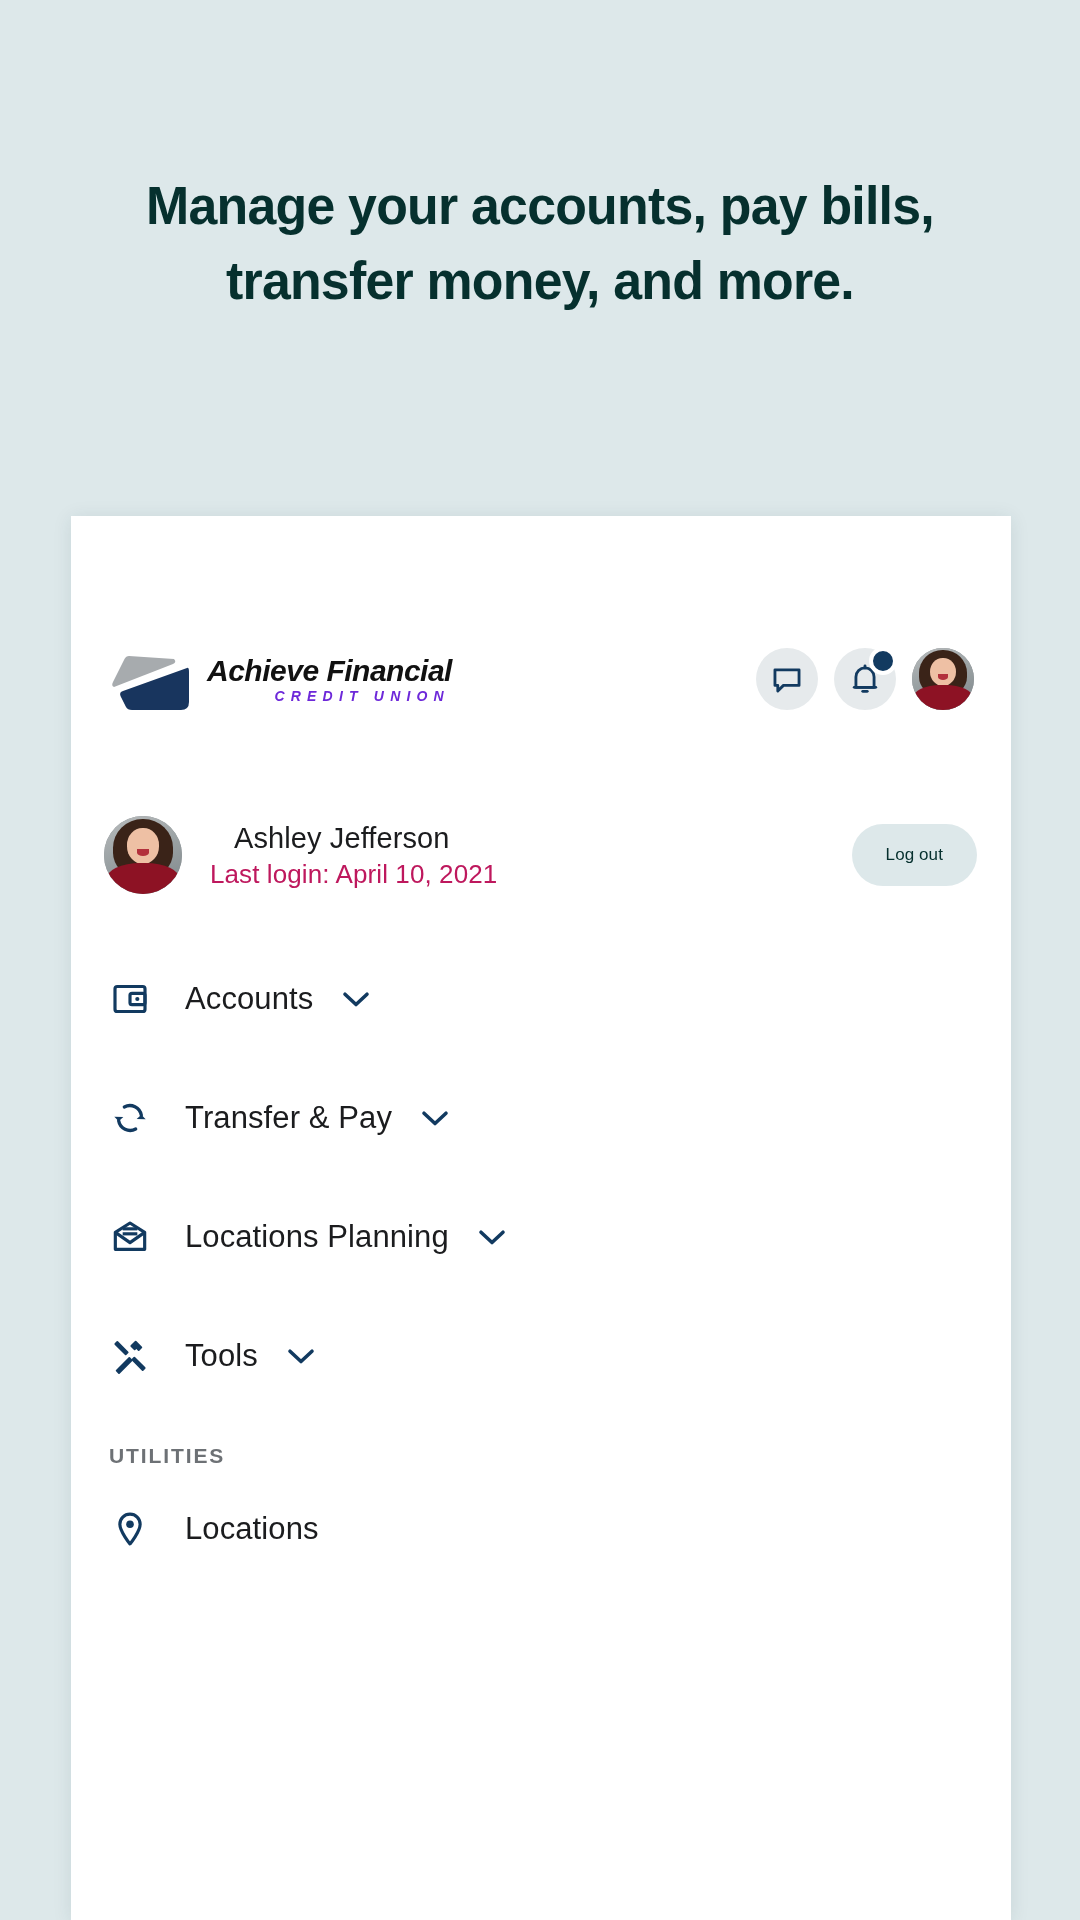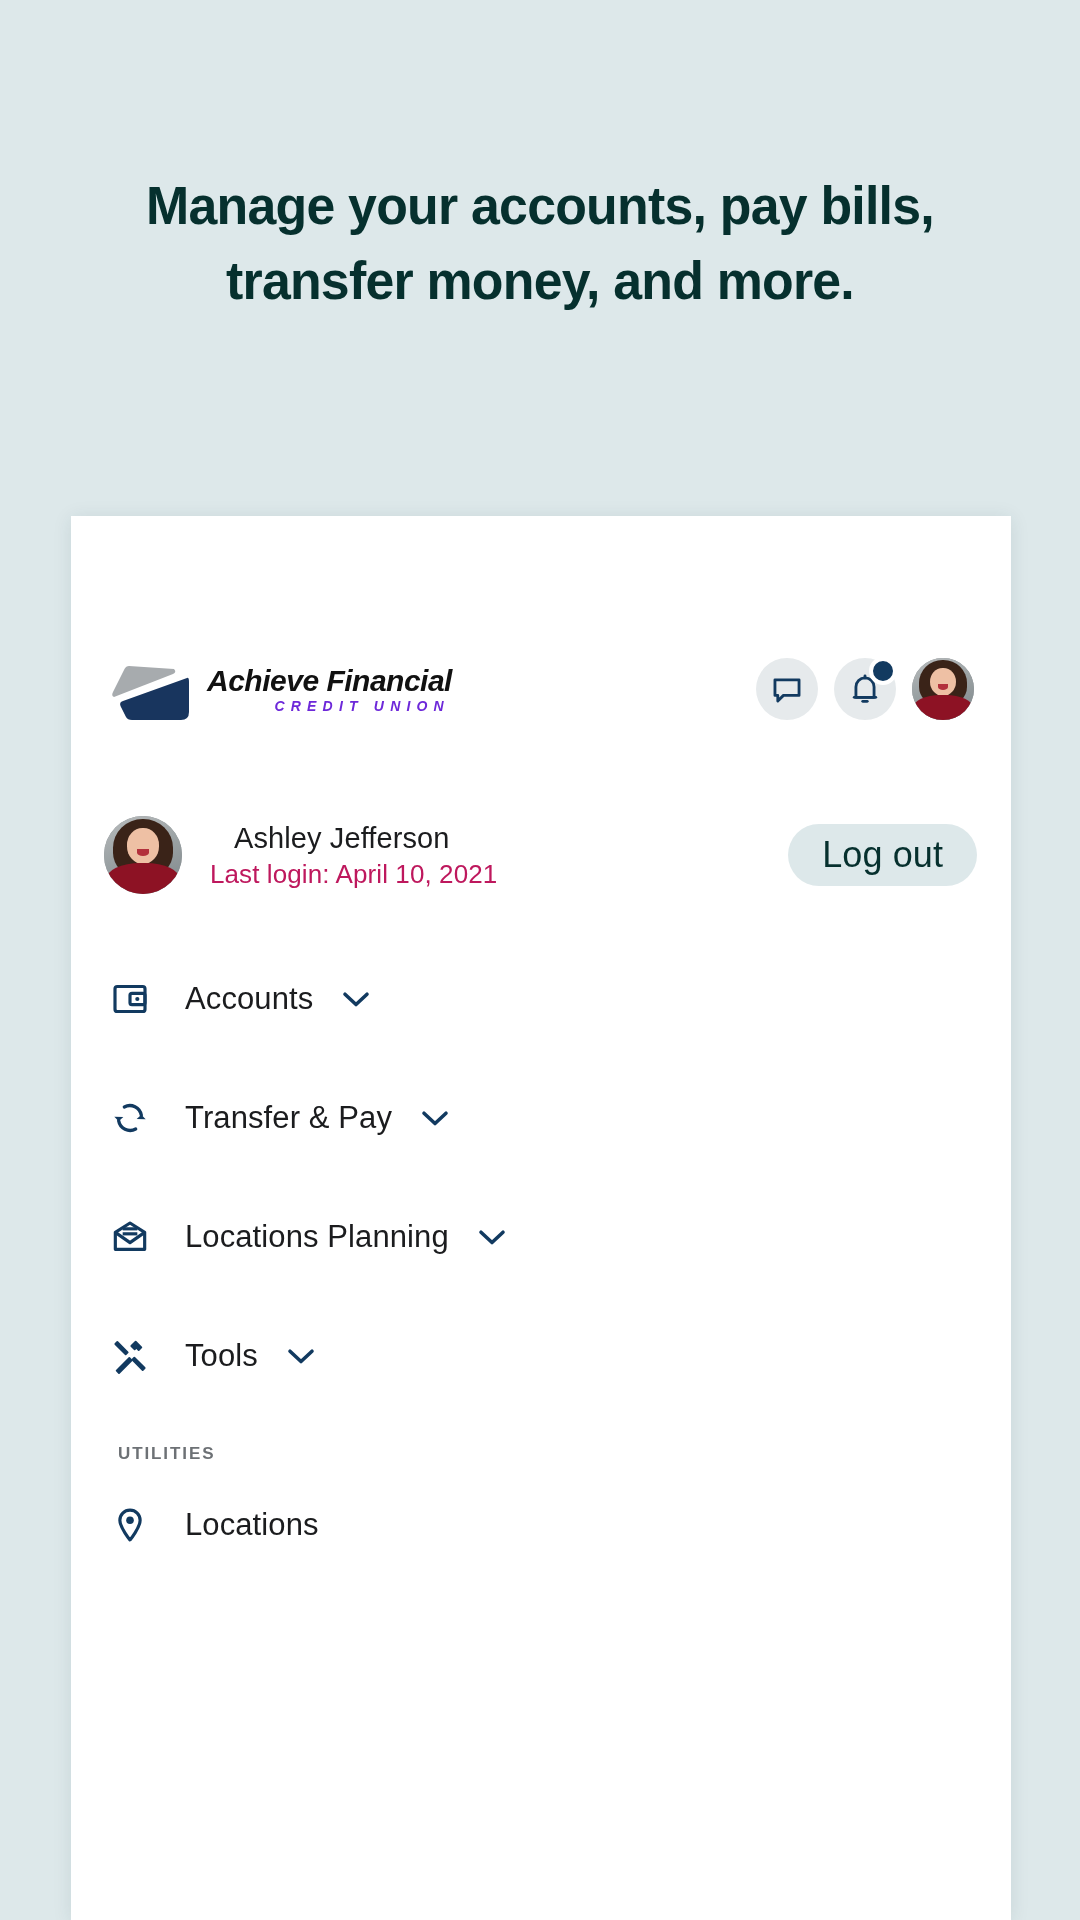--- a/index.html
+++ b/index.html
@@ -42,21 +42,21 @@
     height: 1404px;
     background: #ffffff;
     box-shadow: 0 2px 18px rgba(20,60,70,0.10);
     overflow: hidden;
   }
 
   
   .card-header {
     position: absolute;
     left: 0;
-    top: 133px;
+    top: 123px;
     width: 100%;
     height: 80px;
     display: flex;
     padding: 0 37px 0 38px;
   }
 
   .brand {
     display: flex;
     align-items: center;
     gap: 12px;
@@ -223,21 +223,21 @@
   }
 
   .logout-btn {
     margin-left: auto;
     background: #dde8ea;
     border: none;
     border-radius: 34px;
     padding: 0 34px;
     height: 62px;
     font-family: "Liberation Sans", sans-serif;
-    font-size: 36px;
+    font-size: 17px;
     color: #06302e;
     cursor: pointer;
     letter-spacing: 0.1px;
   }
 
   
   .nav {
     position: absolute;
     left: 0;
     top: 452px;
@@ -273,25 +273,25 @@
     text-align: center;
   }
 
   .nav-caret {
     margin-left: 26px;
     display: flex;
     align-items: center;
   }
 
   .section-title {
-    font-size: 17px;
+    font-size: 21px;
     font-weight: bold;
     color: #6d7175;
     letter-spacing: 1.9px;
-    margin: 16px 0 30px 9px;
+    margin: 16px 0 30px 0;
     padding-left: 2px;
   }
 
   .utility-item { margin-bottom: 56px; }
 </style>
 </head>
 <body>
 
 <div class="headline">
   <div>Manage your accounts, pay bills,</div>

